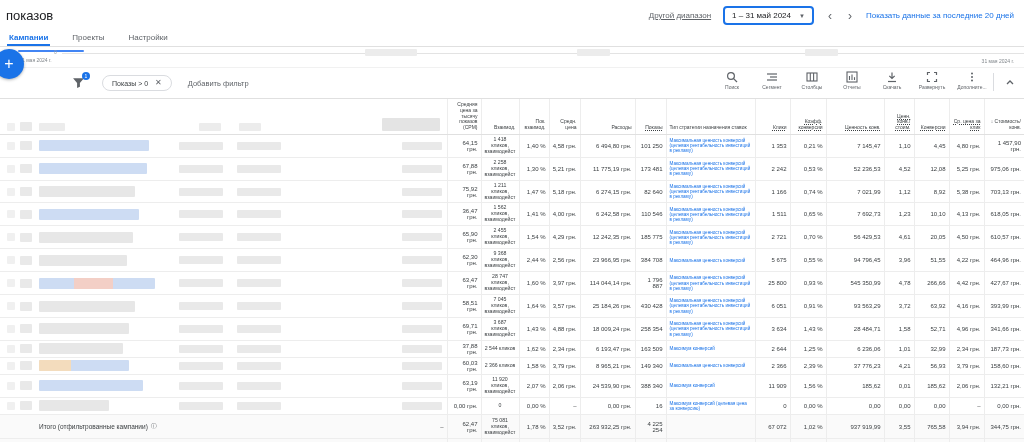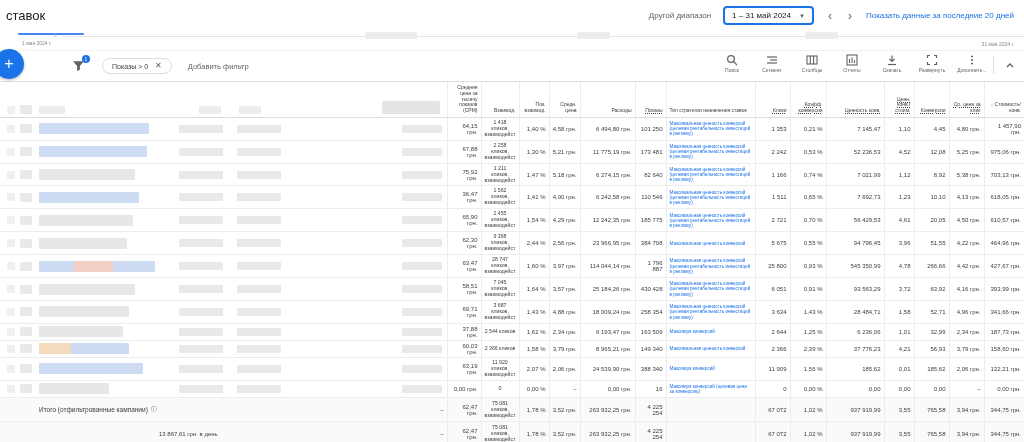--- a/index.html
+++ b/index.html
@@ -4,21 +4,21 @@
 <style>
   html,body{margin:0;padding:0;}
   body{width:1024px;height:442px;overflow:hidden;background:#fff;
        font-family:"Liberation Sans",sans-serif;color:#3c4043;position:relative;}
   .page{position:relative;width:1024px;height:442px;}
 
   
   .topbar{height:30px;position:relative;}
   .page-title{position:absolute;left:6px;top:8px;font-size:13px;color:#202124;}
   .date-controls{position:absolute;right:10px;top:6px;display:flex;align-items:center;gap:12px;}
-  .other-range{font-size:8px;color:#5f6368;}
+  .other-range{font-size:8px;color:#5f6368;text-decoration:underline;}
   .date-box{border:2px solid #1a73e8;border-radius:4px;padding:3px 7px;display:flex;align-items:center;gap:8px;
             font-size:8px;color:#202124;background:#fff;}
   .date-box .caret{font-size:6px;color:#5f6368;}
   .nav-arrow{font-size:12px;color:#5f6368;line-height:1;padding:0 2px;}
   .last30{font-size:8px;color:#1a73e8;}
 
   
   .tabs{display:flex;gap:20px;padding:0 7px;border-bottom:1px solid #e0e0e0;height:16px;align-items:flex-end;}
   .tab{font-size:8px;color:#5f6368;padding:0 2px 4px 2px;}
   .tab.active{color:#1a73e8;font-weight:bold;box-shadow:inset 0 -2px 0 #1a73e8;}
@@ -87,33 +87,38 @@
   .total-label{white-space:nowrap;font-size:6.5px;color:#3c4043;display:flex;align-items:center;gap:3px;}
   .info-i{font-size:6px;color:#5f6368;}
   td.budget-cell{text-align:left;font-size:6px;white-space:nowrap;}
 </style>
 </head>
 <body>
 
 <div class="page">
 
   <div class="topbar">
-    <div class="page-title">ставок</div>
+    <div class="page-title">показов</div>
     <div class="date-controls">
       <span class="other-range">Другой диапазон</span>
       <span class="date-box">
         <span>1 – 31 май 2024</span>
         <span class="caret">▼</span>
       </span>
       <span class="nav-arrow">‹</span>
       <span class="nav-arrow">›</span>
       <span class="last30">Показать данные за последние 20 дней</span>
     </div>
   </div>
 
+  <div class="tabs">
+    <span class="tab active">Кампании</span>
+    <span class="tab">Проекты</span>
+    <span class="tab">Настройки</span>
+  </div>
 
   <div class="chart-strip">
     <span class="blue-seg"></span>
     <span class="zero-label">0</span>
     <span class="axis-line"></span>
     <span class="strip-mask sm1"></span>
     <span class="strip-mask sm2"></span>
     <span class="strip-mask sm3"></span>
     <span class="start-date">1 мая 2024 г.</span>
     <span class="end-date">31 мая 2024 г.</span>

